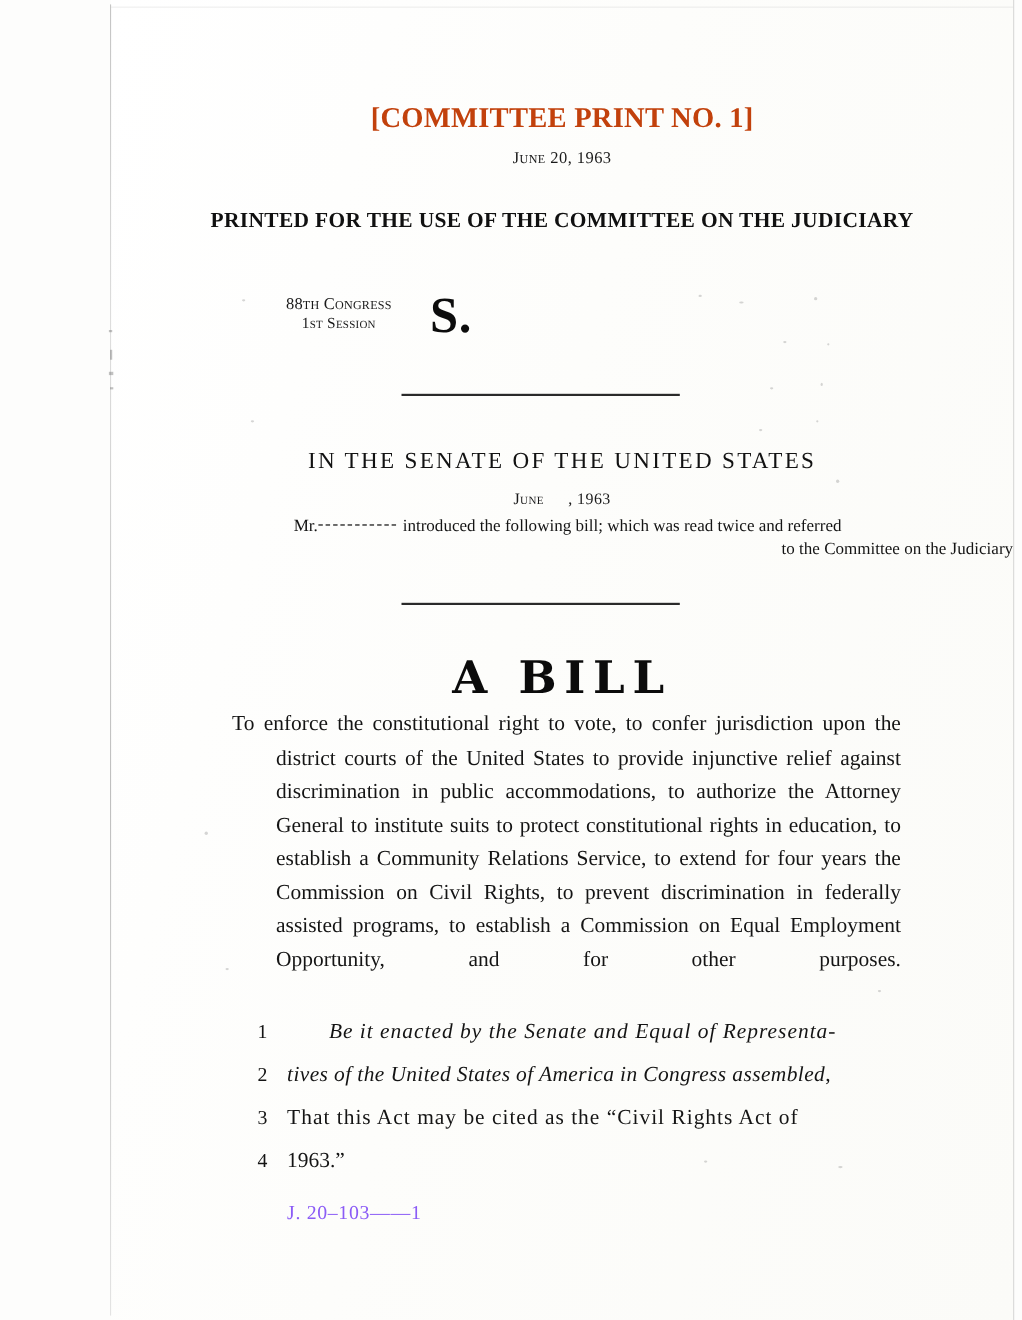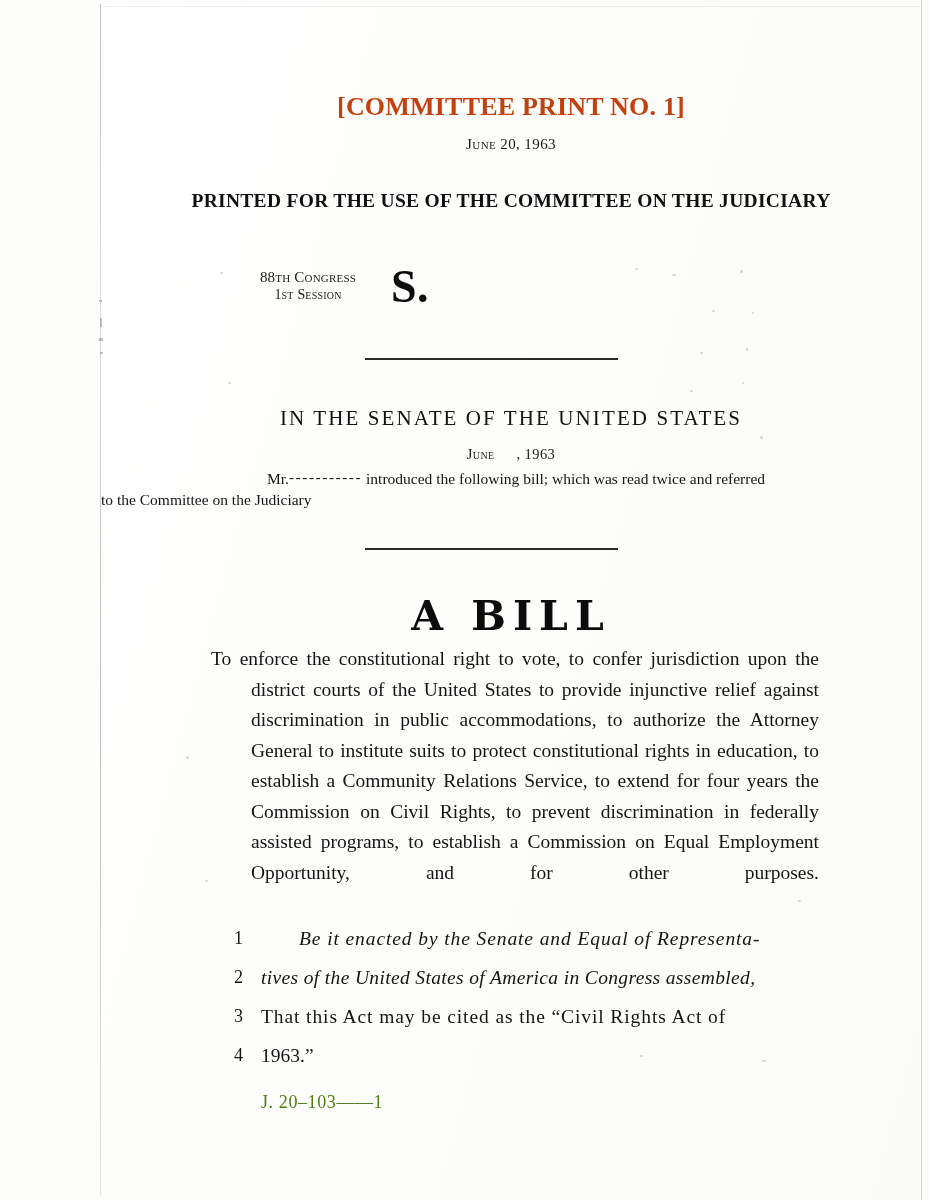--- a/index.html
+++ b/index.html
@@ -172,21 +172,21 @@
     display: block;
     text-align: center;
     padding-left: 10px;
   }
   .introduced .blank {
     display: inline-block;
     letter-spacing: 1.5px;
     position: relative;
     top: -2px;
   }
-  .introduced .second-line { display: block; text-align: left; }
+  .introduced .second-line { display: block; text-align: right; }
 
   .a-bill {
     position: absolute;
     left: 0; top: 592px;
     width: 820px;
     text-align: center;
     font-weight: bold;
     font-size: 41px;
     letter-spacing: 7px;
     color: #0b0b0b;
@@ -238,21 +238,21 @@
   .sec-line .txt.ital { font-style: italic; }
   .sec-line .txt.indent { padding-left: 38px; }
   .sec-line .txt.spread { letter-spacing: 0.9px; }
   .sec-line .txt.spread2 { letter-spacing: 0.35px; }
 
   .imprint {
     position: absolute;
     left: 160px; top: 1092px;
     font-size: 18px;
     letter-spacing: 0.6px;
-    color: #4d7c0f;
+    color: #8b5cf6;
   }
 </style>
 </head>
 <body>
 
 <div id="page">
 
   <div class="paper-tone"></div>
   <div class="edge-top"></div>
   <div class="edge-left"></div>

